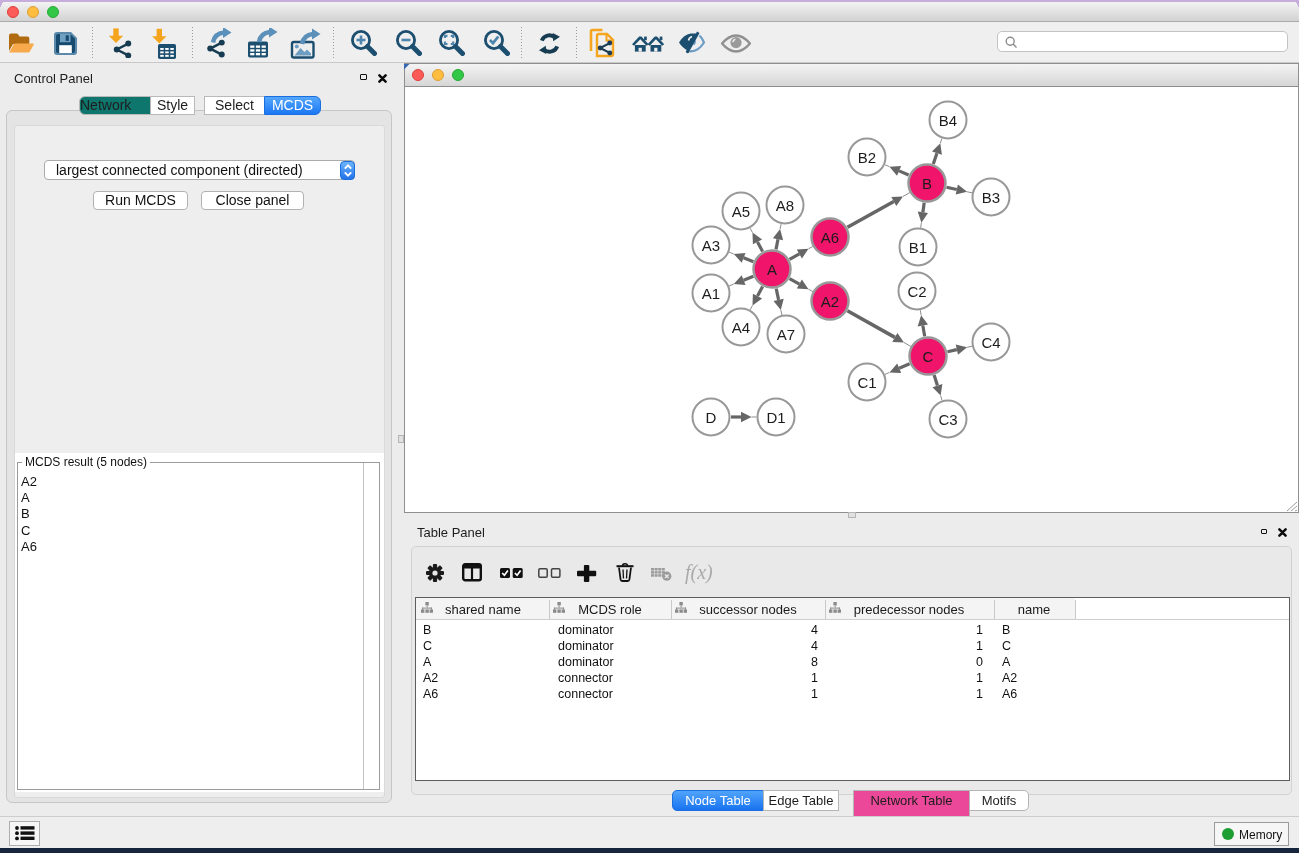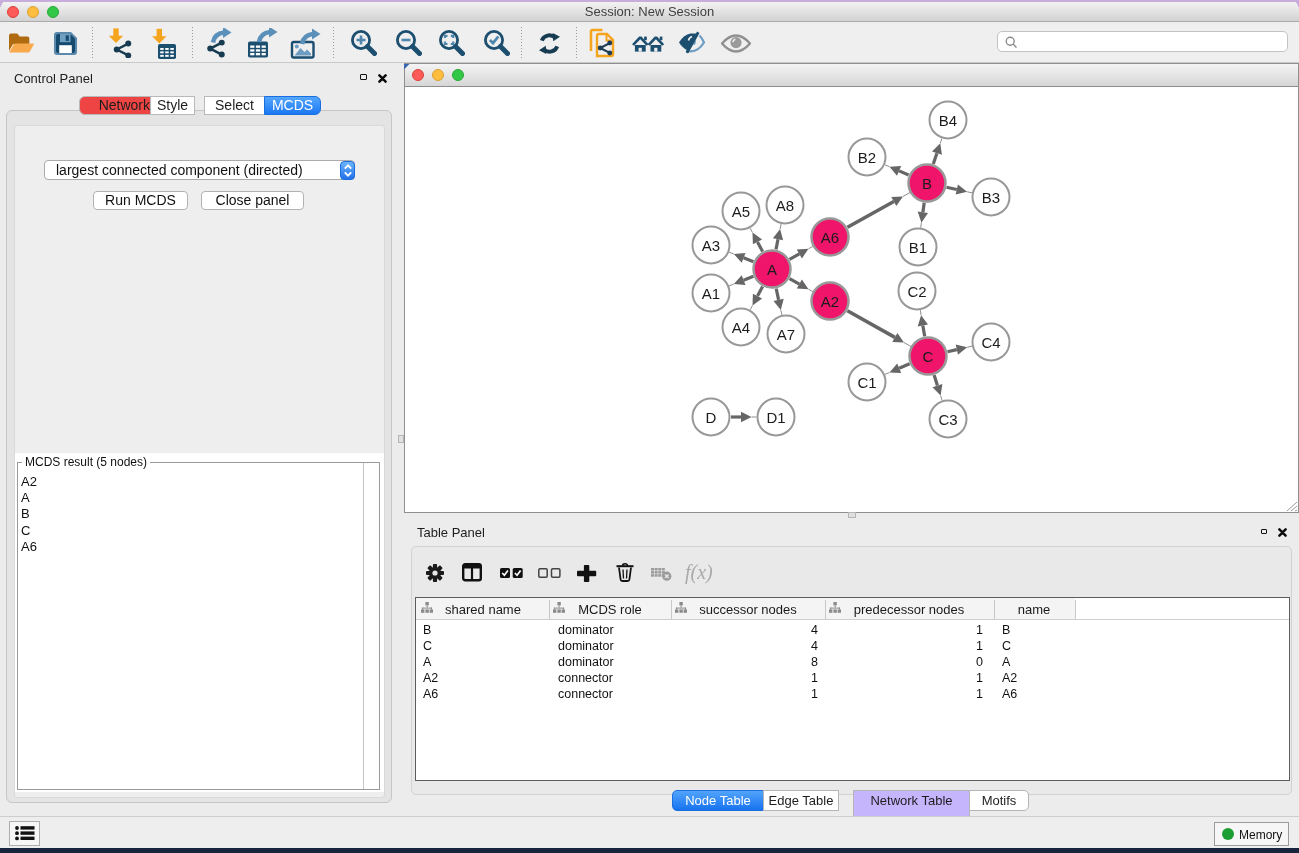--- a/index.html
+++ b/index.html
@@ -1,20 +1,19 @@
 <!DOCTYPE html>
 <html><head><meta charset="utf-8"><style>html,body{margin:0;padding:0}*{box-sizing:border-box}body{font-family:"Liberation Sans",sans-serif;-webkit-font-smoothing:antialiased}#scr{position:relative;width:1299px;height:853px;background:#16243c;overflow:hidden}#win{position:absolute;left:0;top:0;width:1299px;height:848px;background:#ececec;border-radius:5px 5px 3px 3px}.abs{position:absolute}</style></head><body>
 <div id="scr">
     <div class="abs" style="left:0;top:0;width:1299px;height:8px;background:#c5abdb"></div>
     <div id="win">
       <div class="abs" style="left:0;top:0;width:1299px;height:22px;background:linear-gradient(#f6f6f6,#d2d2d2);border-bottom:1px solid #ababab;border-radius:5px 5px 0 0"></div>
       <div class="abs" style="left:7px;top:6px;width:12px;height:12px;border-radius:50%;background:#fc5b57;border:1px solid #dd403a"></div>
       <div class="abs" style="left:27px;top:6px;width:12px;height:12px;border-radius:50%;background:#fdbd3e;border:1px solid #de9f34"></div>
       <div class="abs" style="left:47px;top:6px;width:12px;height:12px;border-radius:50%;background:#33c748;border:1px solid #27aa35"></div>
-      <div class="abs" style="left:0;top:4px;width:1299px;text-align:center;font-size:13px;color:#404040">Session: New Session</div>
       <div class="abs" style="left:0;top:22px;width:1299px;height:41px;background:#efefef;border-bottom:1px solid #c9c9c9"></div>
       <svg style="position:absolute;left:7.5px;top:32px" width="27" height="21" viewBox="0 0 27 21">
         <path d="M1 19 L1 3.5 Q1 1.5 3 1.5 L8.5 1.5 Q9.6 1.5 10.2 2.4 L11.6 4.4 L19.5 4.4 Q21.3 4.4 21.3 6.2 L21.3 12 L5 12 Z" fill="#b06a10"></path>
         <path d="M1.2 20.5 L5.6 12.4 Q6.1 11.4 7.3 11.4 L24.8 11.4 Q26.3 11.4 25.7 12.7 L21.9 19.6 Q21.4 20.5 20.2 20.5 Z" fill="#f7a94c"></path>
       </svg>
       <svg style="position:absolute;left:54px;top:31.5px" width="23" height="23" viewBox="0 0 23 23">
         <path d="M0 3 Q0 0 3 0 L17 0 L23 6 L23 20 Q23 23 20 23 L3 23 Q0 23 0 20 Z" fill="#5b89ab"></path>
         <path d="M2 4 Q2 2 4 2 L16.2 2 L21 6.8 L21 19 Q21 21 19 21 L4 21 Q2 21 2 19 Z" fill="#164a6e"></path>
         <rect x="6" y="2" width="10.5" height="8.2" fill="#6fa0c2"></rect>
         <rect x="11.7" y="3.3" width="3.1" height="5.6" fill="#164a6e"></rect>
@@ -147,21 +146,21 @@
         <circle cx="5.2" cy="5.2" r="4" fill="none" stroke="#8c8c8c" stroke-width="1.4"></circle>
         <line x1="8.1" y1="8.1" x2="11.5" y2="11.5" stroke="#8c8c8c" stroke-width="1.4"></line>
       </svg>
       <div class="abs" style="left:14px;top:71px;font-size:13px;color:#1d1d1d">Control Panel</div>
       <div style="position:absolute;left:360px;top:73.5px;width:7px;height:6.6px;border:1.7px solid #111;border-radius:1px"></div>
       <svg style="position:absolute;left:378px;top:74.3px" width="9" height="9" viewBox="0 0 9 9">
         <path d="M1.4 1.4 L7.6 7.6 M7.6 1.4 L1.4 7.6" stroke="#0b0b0b" stroke-width="2.5" stroke-linecap="round"></path>
       </svg>
       <div class="abs" style="left:6px;top:110px;width:386px;height:693px;background:#e4e4e4;border:1px solid #c6c6c6;border-radius:6px"></div>
       <div class="abs" style="left:14px;top:125px;width:371px;height:673px;background:#eeeeee;border:1px solid #d9d9d9;border-radius:3px"></div>
-      <div class="abs" style="left:79px;top:96px;width:72px;height:19px;background:#ef4444;border:1px solid #b9b9b9;border-radius:6px 0 0 6px;text-align:right;font-size:14px;color:#1d1d1d;line-height:17px">Network</div>
+      <div class="abs" style="left:79px;top:96px;width:72px;height:19px;background:#0f766e;border:1px solid #b9b9b9;border-radius:6px 0 0 6px;text-align:left;font-size:14px;color:#1d1d1d;line-height:17px">Network</div>
       <div class="abs" style="left:150px;top:96px;width:45px;height:19px;background:#fff;border:1px solid #b9b9b9;border-radius:0;text-align:center;font-size:14px;color:#1d1d1d;line-height:17px">Style</div>
       <div class="abs" style="left:204px;top:96px;width:61px;height:19px;background:#fff;border:1px solid #b9b9b9;border-radius:0;text-align:center;font-size:14px;color:#1d1d1d;line-height:17px">Select</div>
       <div class="abs" style="left:264px;top:96px;width:57px;height:19px;background:linear-gradient(#55a7fc,#1b77f3);border:1px solid #1a6fe0;border-radius:0 6px 6px 0;text-align:center;font-size:14px;color:#fff;line-height:17px">MCDS</div>
       <div class="abs" style="left:44px;top:160px;width:311px;height:20px;background:#fff;border:1px solid #ababab;border-radius:4px"></div>
       <div class="abs" style="left:339.5px;top:160.5px;width:15px;height:19px;background:linear-gradient(#6db4fa,#2272ea);border:1px solid #1a6fe0;border-radius:4px"></div>
       <svg style="position:absolute;left:341.5px;top:163.5px" width="12" height="13" viewBox="0 0 12 13">
         <path d="M2.8 4.6 L6 1.4 L9.2 4.6" fill="none" stroke="#fff" stroke-width="1.9"></path>
         <path d="M2.8 8.4 L6 11.6 L9.2 8.4" fill="none" stroke="#fff" stroke-width="1.9"></path>
       </svg>
       <div class="abs" style="left:56px;top:162px;font-size:14px;color:#111">largest connected component (directed)</div>
@@ -438,21 +437,21 @@
       <div class="abs" style="left:718px;top:671px;width:100px;text-align:right;font-size:12.5px;color:#111">1</div>
       <div class="abs" style="left:883px;top:671px;width:100px;text-align:right;font-size:12.5px;color:#111">1</div>
       <div class="abs" style="left:1002px;top:671px;font-size:12.5px;color:#111">A2</div>
       <div class="abs" style="left:423px;top:687px;font-size:12.5px;color:#111">A6</div>
       <div class="abs" style="left:558px;top:687px;font-size:12.5px;color:#111">connector</div>
       <div class="abs" style="left:718px;top:687px;width:100px;text-align:right;font-size:12.5px;color:#111">1</div>
       <div class="abs" style="left:883px;top:687px;width:100px;text-align:right;font-size:12.5px;color:#111">1</div>
       <div class="abs" style="left:1002px;top:687px;font-size:12.5px;color:#111">A6</div>
       <div class="abs" style="left:672px;top:790px;width:92px;height:21px;background:linear-gradient(#51a4fb,#1873f0);border:1px solid #1a6fe0;border-radius:5px 0 0 5px;text-align:center;font-size:13px;color:#fff;line-height:20px">Node Table</div>
       <div class="abs" style="left:763px;top:790px;width:76px;height:21px;background:#fff;border:1px solid #b5b5b5;border-radius:0;text-align:center;font-size:13px;color:#1d1d1d;line-height:19px">Edge Table</div>
-      <div class="abs" style="left:853px;top:790px;width:117px;height:29px;background:#c4b5fd;border:1px solid #b5b5b5;border-radius:0;text-align:center;font-size:13px;color:#1d1d1d;line-height:19px">Network Table</div>
+      <div class="abs" style="left:853px;top:790px;width:117px;height:29px;background:#ec4899;border:1px solid #b5b5b5;border-radius:0;text-align:center;font-size:13px;color:#1d1d1d;line-height:19px">Network Table</div>
       <div class="abs" style="left:969px;top:790px;width:60px;height:21px;background:#fff;border:1px solid #b5b5b5;border-radius:0 5px 5px 0;text-align:center;font-size:13px;color:#1d1d1d;line-height:19px">Motifs</div>
       <div class="abs" style="left:0;top:816px;width:1299px;height:32px;background:#eeeeee;border-top:1px solid #cdcdcd"></div>
       <div class="abs" style="left:9px;top:821px;width:31px;height:25px;background:#f6f6f6;border:1px solid #adadad"></div>
       <svg style="position:absolute;left:15px;top:825px" width="20" height="17" viewBox="0 0 20 17">
         <circle cx="2" cy="3.0" r="1.9" fill="#111"></circle>
         <rect x="5.5" y="1.2" width="14" height="3.4" fill="#111"></rect>
         <circle cx="2" cy="8.2" r="1.9" fill="#111"></circle>
         <rect x="5.5" y="6.4" width="14" height="3.4" fill="#111"></rect>
         <circle cx="2" cy="13.4" r="1.9" fill="#111"></circle>
         <rect x="5.5" y="11.6" width="14" height="3.4" fill="#111"></rect>

